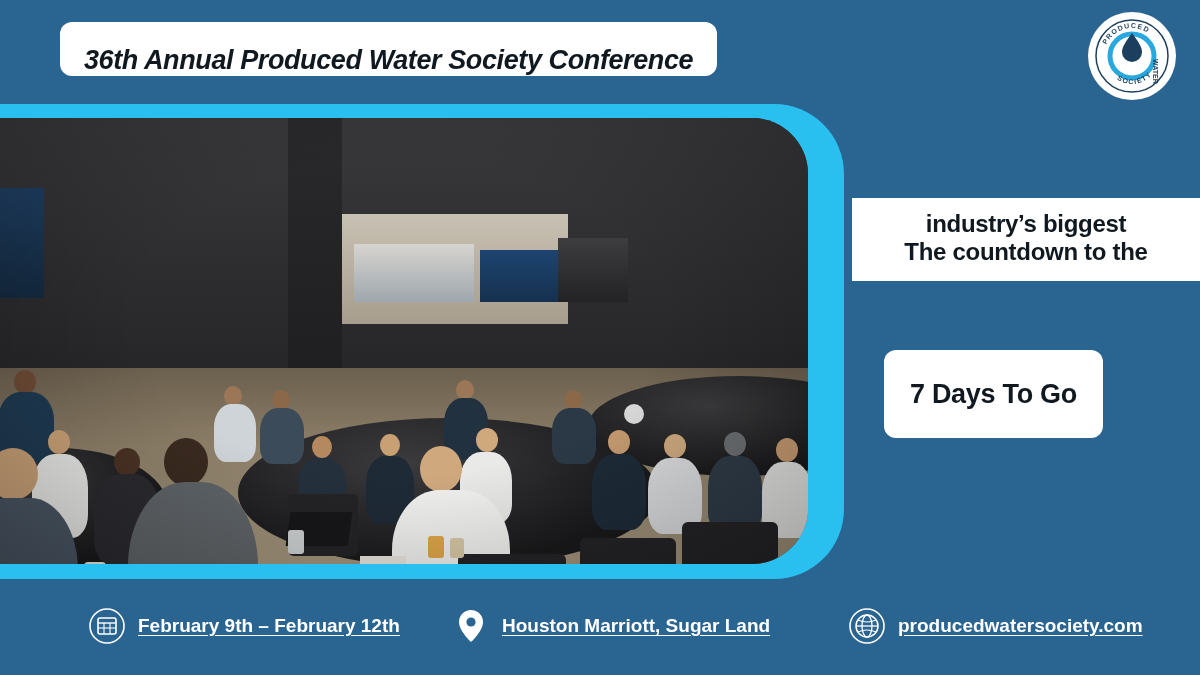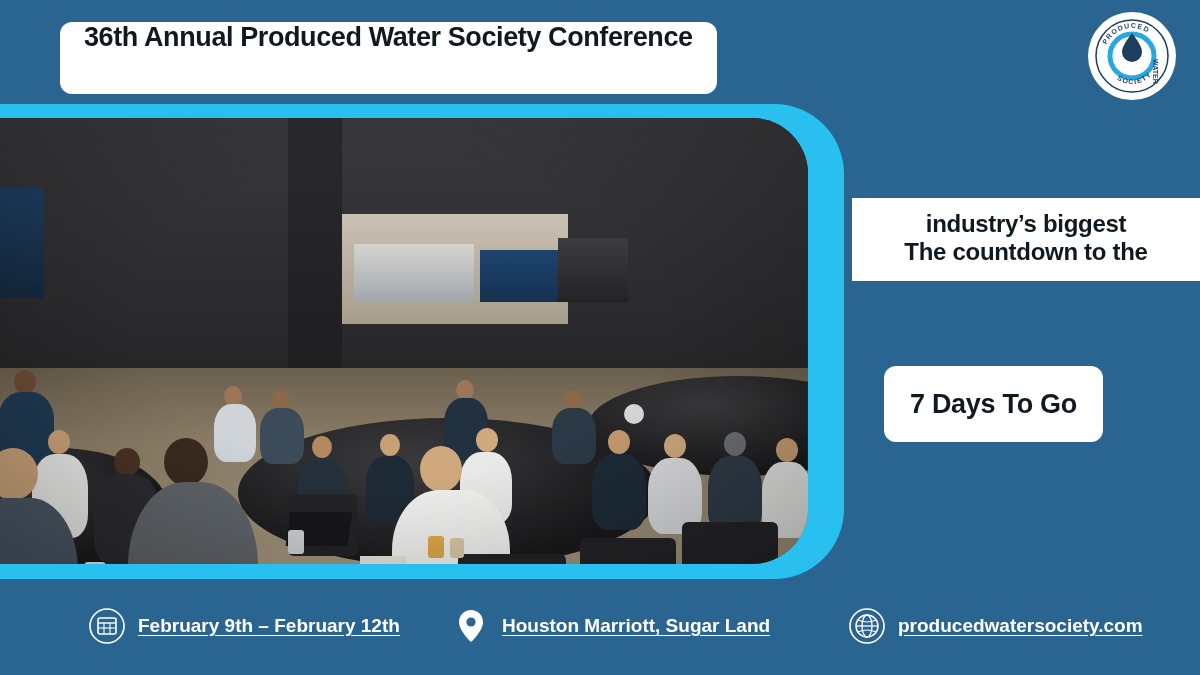--- a/index.html
+++ b/index.html
@@ -14,27 +14,28 @@
     overflow: hidden;
     font-family: "Liberation Sans", sans-serif;
     background: #2a6491;
   }
 
   
   .title-pill {
     position: absolute;
     left: 60px;
     top: 22px;
-    height: 72px;
-    display: flex;
-    align-items: flex-start;
+    height: 54px;
+    display: flex;
+    align-items: flex-end;
     background: #ffffff;
     border-radius: 12px;
     padding: 0 24px;
     box-sizing: border-box;
+    font-style: italic;
   }
   .title-pill span {
     font-size: 27px;
     font-weight: bold;
     color: #101820;
     letter-spacing: -0.4px;
     white-space: nowrap;
   }
 
   
@@ -154,22 +155,21 @@
   .countdown {
     position: absolute;
     left: 884px;
     top: 350px;
     height: 52px;
     background: #ffffff;
     border-radius: 12px;
     display: flex;
     align-items: center;
     justify-content: center;
-    padding: 12px 26px;
-    margin-top: 16px;
+    padding: 18px 26px;
   }
   .countdown span {
     font-size: 27px;
     font-weight: bold;
     color: #101820;
     letter-spacing: -0.3px;
     white-space: nowrap;
   }
 
   

